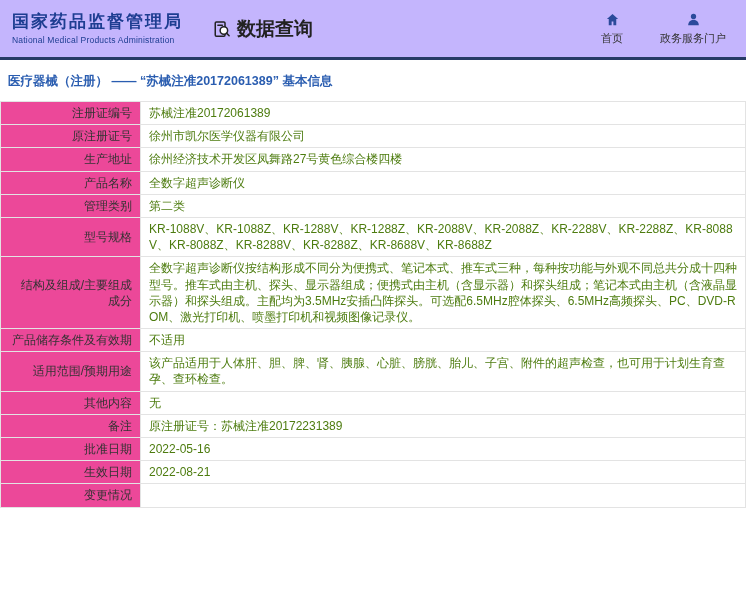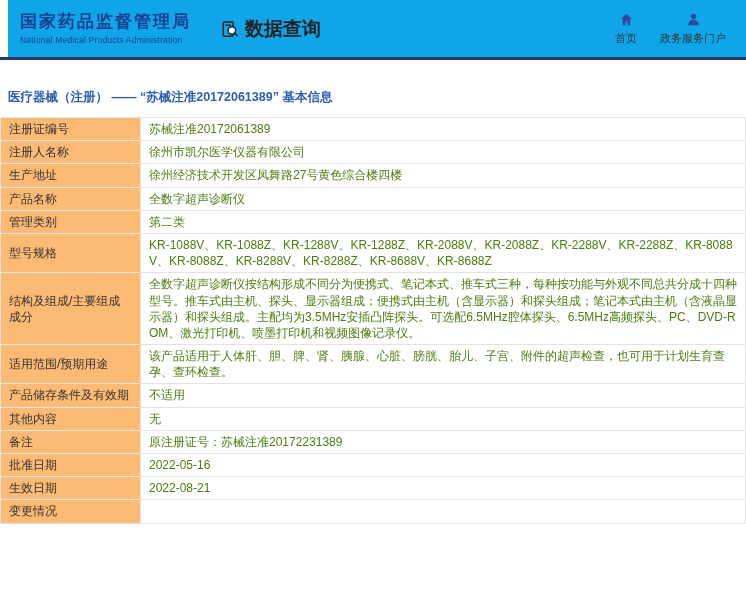--- a/index.html
+++ b/index.html
@@ -16,22 +16,21 @@
     background: #fff;
     display: flex;
     flex-direction: column;
   }
   
   .site-header {
     display: flex;
     align-items: center;
     height: 57px;
     padding: 0 12px;
-    background: #0ea5e9;
-    margin-left: 8px;
+    background: #c4b5fd;
   }
   .brand { display: flex; flex-direction: column; justify-content: center; }
   .brand-cn {
     font-size: 17px;
     font-weight: bold;
     color: #1d3d91;
     letter-spacing: 2px;
     line-height: 1.2;
   }
   .brand-en {
@@ -46,61 +45,61 @@
     gap: 6px;
     margin-left: 30px;
     font-size: 19px;
     font-weight: bold;
     color: #222;
   }
   .section-title svg { width: 18px; height: 18px; }
   .header-nav {
     margin-left: auto;
     display: flex;
-    gap: 16px;
+    gap: 30px;
     padding-right: 8px;
   }
   .nav-item {
     display: flex;
     flex-direction: column;
     align-items: center;
     font-size: 11px;
     color: #333;
     cursor: pointer;
     min-width: 36px;
   }
   .nav-item svg { width: 15px; height: 15px; fill: #2b4a9b; margin-bottom: 4px; }
   .top-divider { height: 3px; background: #273a66; }
   
   .breadcrumb {
     color: #2a5db0;
     font-size: 12.5px;
     font-weight: bold;
-    padding: 29px 10px 11px 8px;
+    padding: 13px 10px 11px 8px;
   }
   
   table.info {
     width: 100%;
     border-collapse: collapse;
     font-size: 12px;
     table-layout: fixed;
   }
   table.info th, table.info td {
     border: 1px solid #e3e3e3;
     padding: 3px 8px;
     line-height: 1.35;
     vertical-align: middle;
     word-break: break-all;
   }
   table.info th {
     width: 140px;
-    text-align: left;
+    text-align: right;
     font-weight: normal;
     color: #333;
-    background: #fdba74;
+    background: #ec4899;
   }
   table.info td { color: #4d7c0f; }
 </style>
 </head>
 <body>
 
 <div class="page">
 
   <header class="site-header">
     <div class="brand">
@@ -137,21 +136,21 @@
 
   <div class="breadcrumb">医疗器械（注册） —— “苏械注准20172061389” 基本信息</div>
 
   <table class="info">
     <tbody>
         <tr>
           <th>注册证编号</th>
           <td>苏械注准20172061389</td>
         </tr>
         <tr>
-          <th>注册人名称</th>
+          <th>原注册证号</th>
           <td>徐州市凯尔医学仪器有限公司</td>
         </tr>
         <tr>
           <th>生产地址</th>
           <td>徐州经济技术开发区凤舞路27号黄色综合楼四楼</td>
         </tr>
         <tr>
           <th>产品名称</th>
           <td>全数字超声诊断仪</td>
         </tr>
@@ -161,28 +160,28 @@
         </tr>
         <tr>
           <th>型号规格</th>
           <td>KR-1088V、KR-1088Z、KR-1288V、KR-1288Z、KR-2088V、KR-2088Z、KR-2288V、KR-2288Z、KR-8088V、KR-8088Z、KR-8288V、KR-8288Z、KR-8688V、KR-8688Z</td>
         </tr>
         <tr>
           <th>结构及组成/主要组成成分</th>
           <td>全数字超声诊断仪按结构形成不同分为便携式、笔记本式、推车式三种，每种按功能与外观不同总共分成十四种型号。推车式由主机、探头、显示器组成；便携式由主机（含显示器）和探头组成；笔记本式由主机（含液晶显示器）和探头组成。主配均为3.5MHz安插凸阵探头。可选配6.5MHz腔体探头、6.5MHz高频探头、PC、DVD-ROM、激光打印机、喷墨打印机和视频图像记录仪。</td>
         </tr>
         <tr>
+          <th>产品储存条件及有效期</th>
+          <td>不适用</td>
+        </tr>
+        <tr>
           <th>适用范围/预期用途</th>
           <td>该产品适用于人体肝、胆、脾、肾、胰腺、心脏、膀胱、胎儿、子宫、附件的超声检查，也可用于计划生育查孕、查环检查。</td>
         </tr>
         <tr>
-          <th>产品储存条件及有效期</th>
-          <td>不适用</td>
-        </tr>
-        <tr>
           <th>其他内容</th>
           <td>无</td>
         </tr>
         <tr>
           <th>备注</th>
           <td>原注册证号：苏械注准20172231389</td>
         </tr>
         <tr>
           <th>批准日期</th>
           <td>2022-05-16</td>

